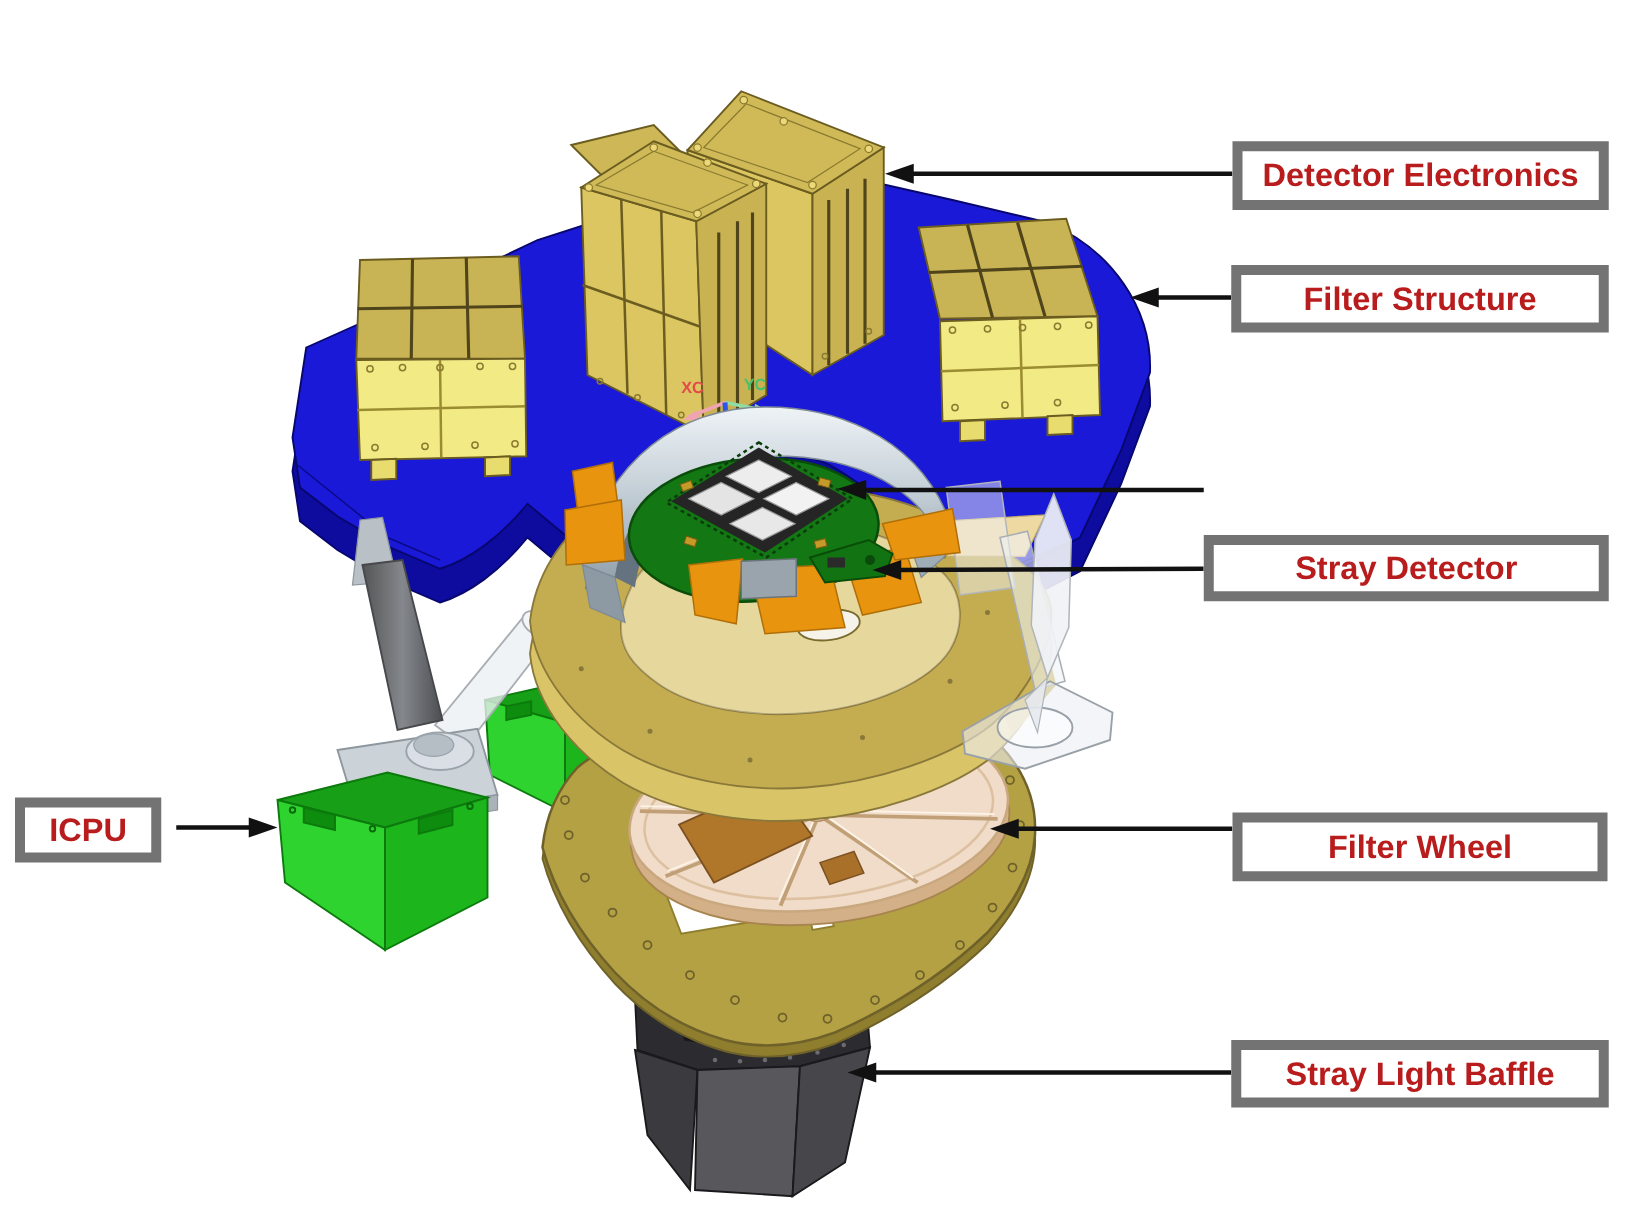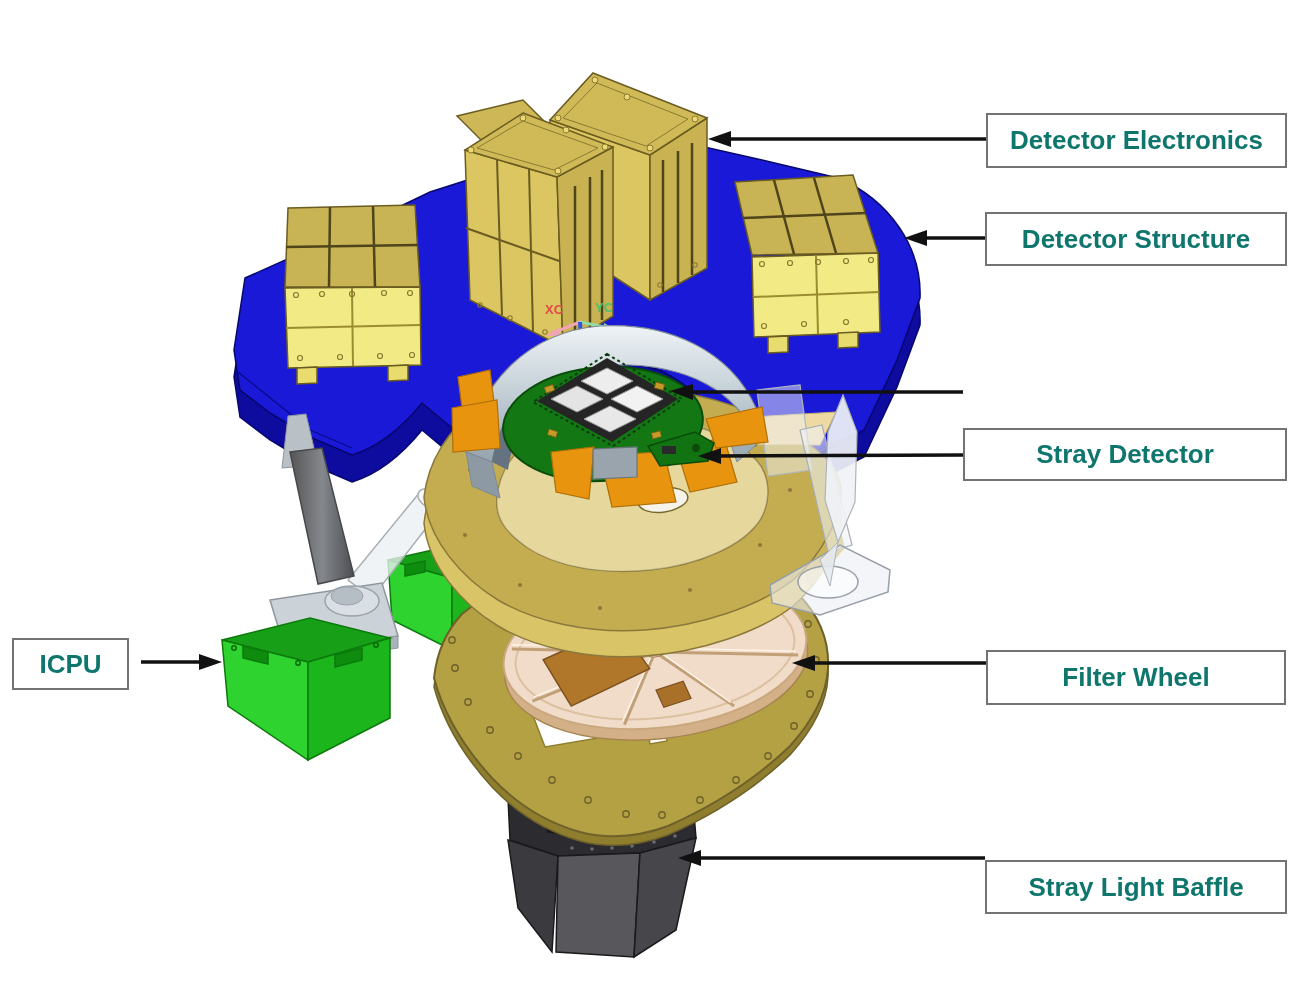--- a/index.html
+++ b/index.html
@@ -1,28 +1,28 @@
 <!DOCTYPE html>
 <html><head>
 <meta charset="utf-8">
 <style>
   html,body{margin:0;padding:0;background:#fff;}
   .stage{position:relative;width:1311px;height:983px;background:#fff;overflow:hidden;
          font-family:"Liberation Sans",sans-serif;}
   .stage svg{position:absolute;left:0;top:0;}
-  .callout{position:absolute;background:#fff;border:2px solid #737373;
+  .callout{position:absolute;background:#fff;border:8px solid #737373;
            display:flex;align-items:center;justify-content:center;
-           font-weight:bold;font-size:26px;color:#0f766e;letter-spacing:0px;
+           font-weight:bold;font-size:26px;color:#b91c1c;letter-spacing:0px;
            box-sizing:border-box;white-space:nowrap;}
   #co-detector-electronics{left:986px;top:113px;width:301px;height:55px;}
   #co-primary-structure  {left:985px;top:212px;width:302px;height:54px;}
   #co-large-detector-array{left:963px;top:363px;width:324px;height:55px;}
   #co-fast-detector      {left:963px;top:428px;width:324px;height:53px;}
   #co-filter-wheel       {left:986px;top:635px;width:300px;height:55px;margin-top:15px;}
-  #co-stray-light-baffle {left:985px;top:832px;width:302px;height:54px;margin-top:28px;}
+  #co-stray-light-baffle {left:985px;top:832px;width:302px;height:54px;}
   #co-icpu               {left:12px;top:638px;width:117px;height:52px;}
 </style>
 </head>
 <body>
 
 <div class="stage">
 <svg width="1311" height="983" viewBox="0 0 1311 983">
   <defs>
     <linearGradient id="gDome" x1="0" y1="0" x2="0" y2="1">
       <stop offset="0" stop-color="#eef3f6"></stop>
@@ -361,18 +361,18 @@
     <line x1="986" y1="663" x2="810" y2="663"></line>
     <polygon points="792,663 815,655 815,671" fill="#111" stroke="none"></polygon>
     <line x1="985" y1="858" x2="696" y2="858"></line>
     <polygon points="678,858 701,850 701,866" fill="#111" stroke="none"></polygon>
     <line x1="141" y1="662" x2="204" y2="662"></line>
     <polygon points="222,662 199,654 199,670" fill="#111" stroke="none"></polygon>
   </g>
 </svg>
 
   <div class="callout" id="co-detector-electronics">Detector Electronics</div>
-  <div class="callout" id="co-primary-structure">Detector Structure</div>
+  <div class="callout" id="co-primary-structure">Filter Structure</div>
   <div class="callout" id="co-fast-detector">Stray Detector</div>
   <div class="callout" id="co-filter-wheel">Filter Wheel</div>
   <div class="callout" id="co-stray-light-baffle">Stray Light Baffle</div>
   <div class="callout" id="co-icpu">ICPU</div>
 </div>
 
 </body></html>

